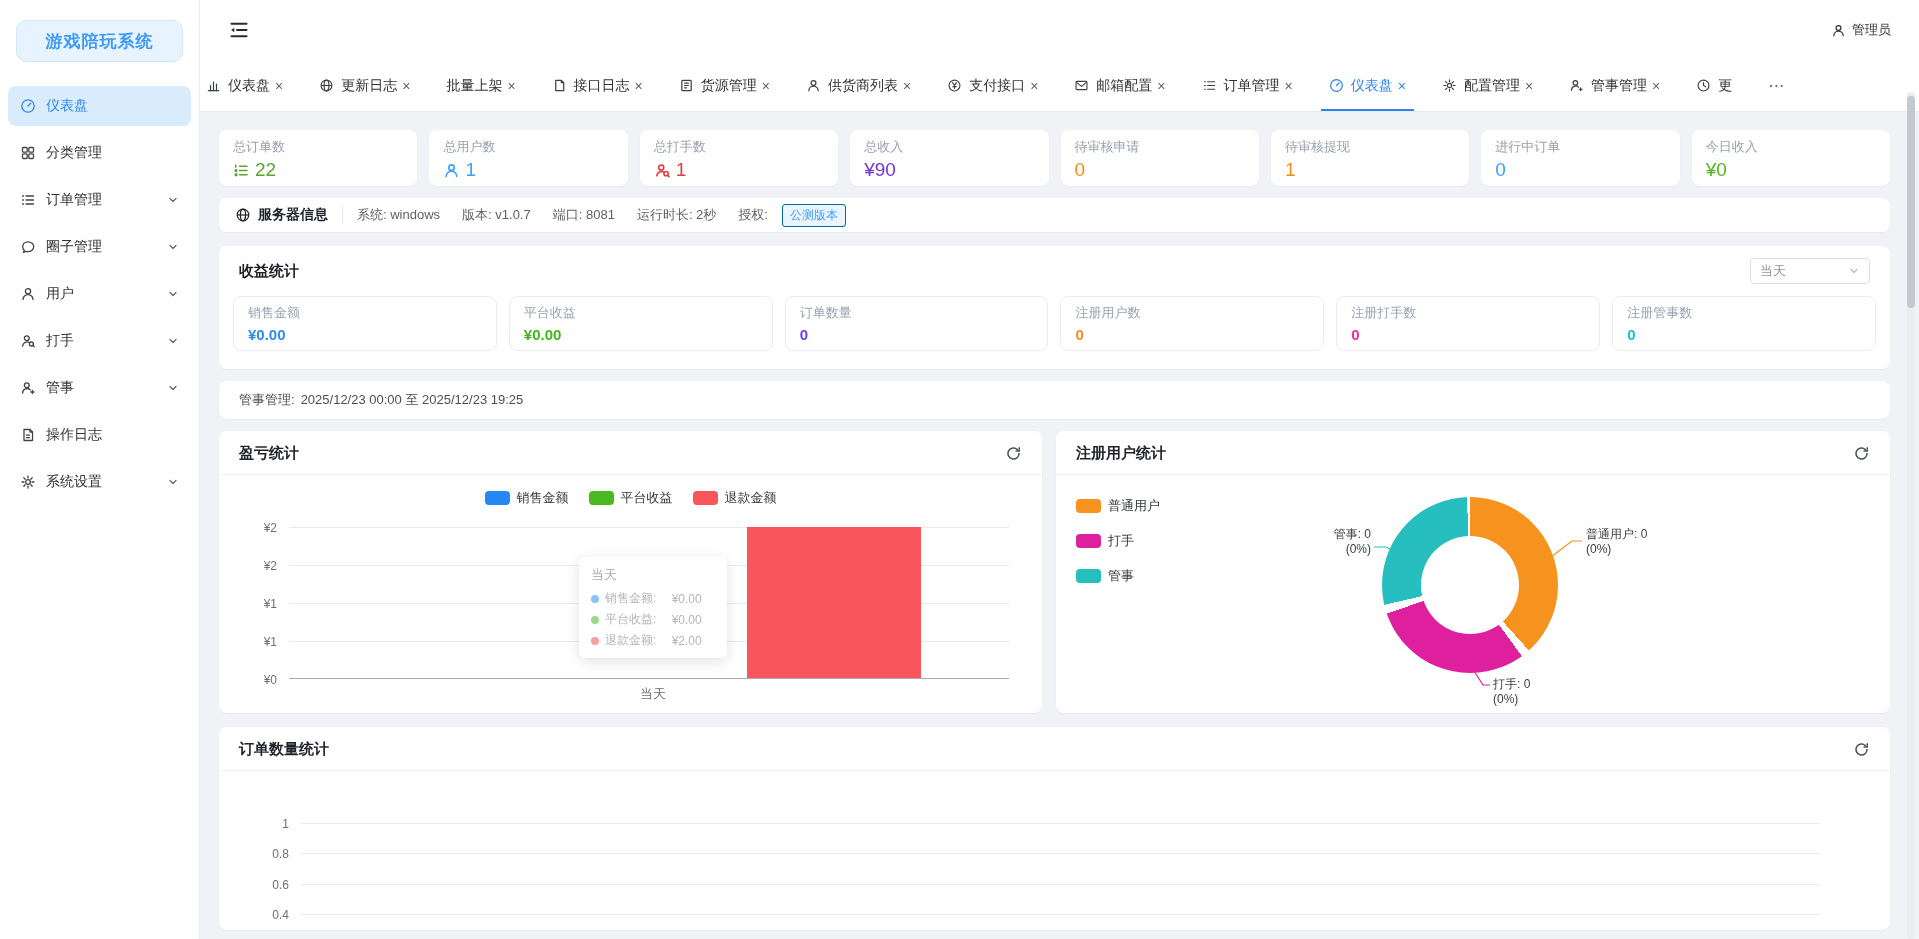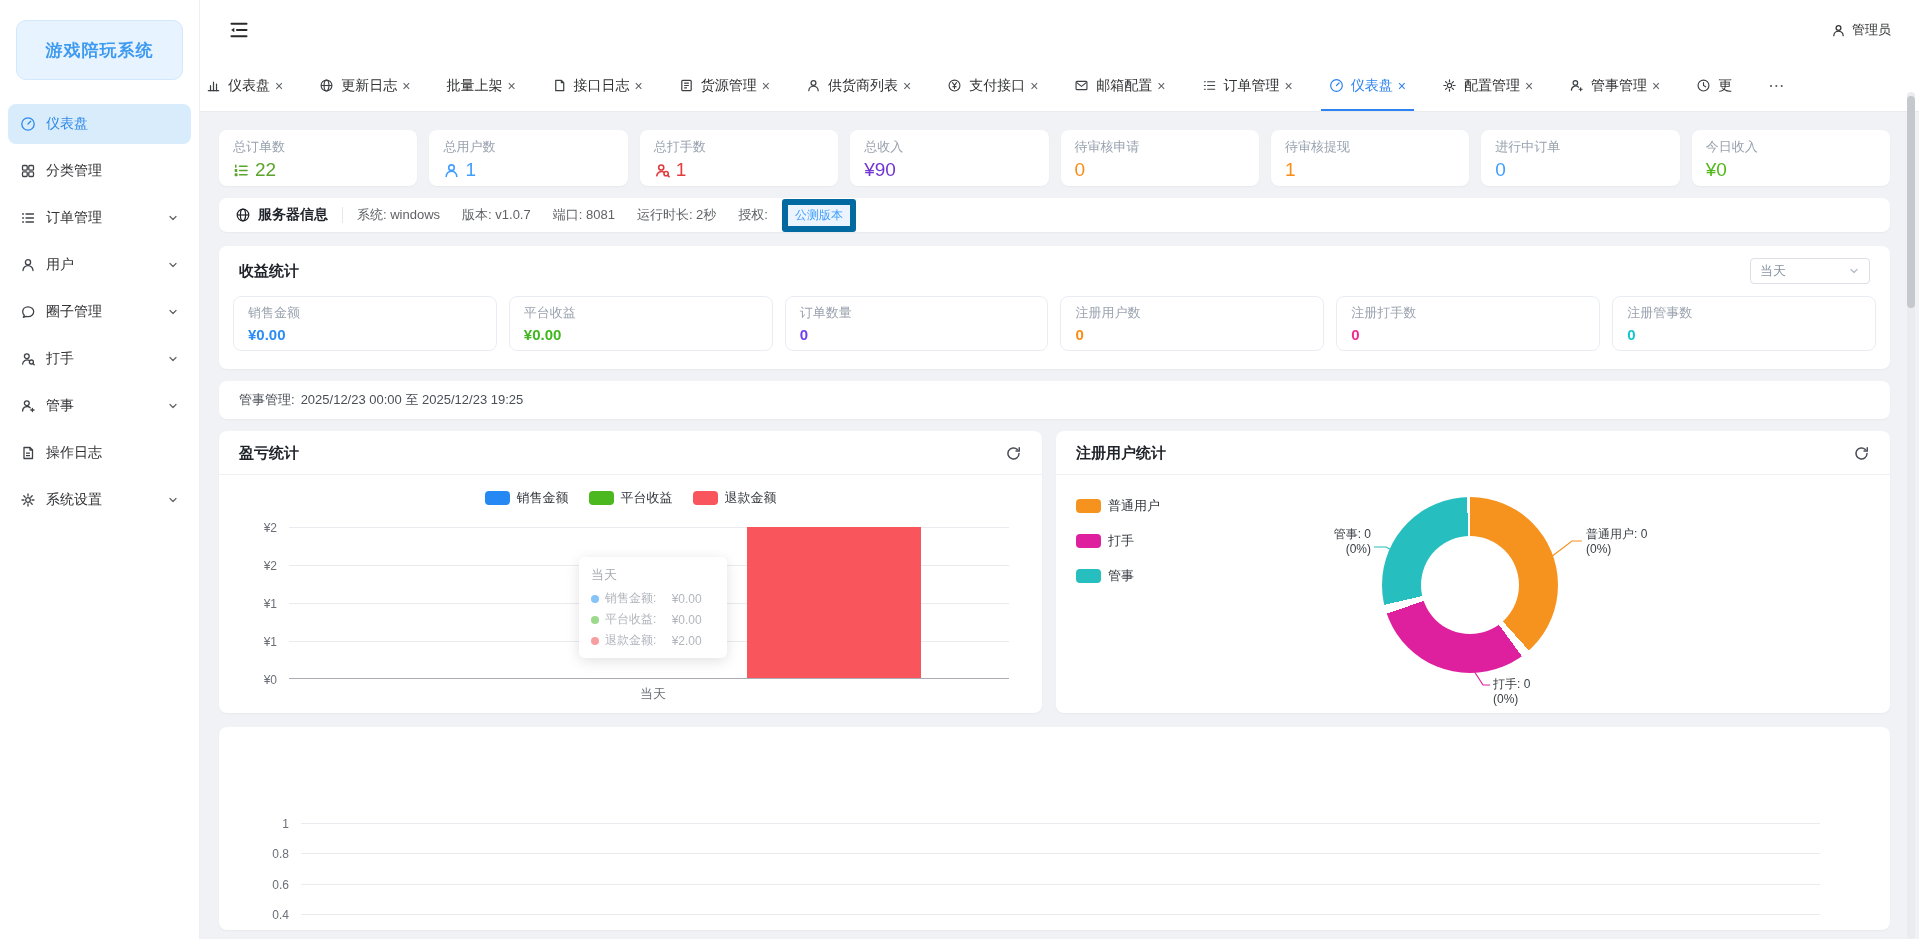--- a/index.html
+++ b/index.html
@@ -2,21 +2,21 @@
 <html><head>
 <meta charset="utf-8">
 <style>
   * { margin:0; padding:0; box-sizing:border-box; }
   html,body { width:1919px; height:939px; overflow:hidden; background:#f0f2f5;
     font-family:"Liberation Sans","DejaVu Sans",sans-serif; color:#303133; }
   .app { display:flex; width:1919px; height:939px; }
 
   
   .sidebar { width:200px; background:#fff; border-right:1px solid #eceef1; flex:none; padding:20px 8px 0 8px; }
-  .logo { margin:0 8px 24px 8px; height:60px; background:#e7f3fe; border:1px solid #d2e8fc; border-radius:10px;
+  .logo { margin:0 8px 24px 8px; height:42px; background:#e7f3fe; border:1px solid #d2e8fc; border-radius:10px;
     display:flex; align-items:center; justify-content:center; color:#3d9af0; font-weight:bold; font-size:17px; letter-spacing:1px; }
   .side-item { display:flex; align-items:center; gap:10px; height:40px; margin-bottom:7px; padding:0 12px;
     border-radius:8px; font-size:14px; color:#303133; cursor:pointer; }
   .side-item .icon { width:16px; height:16px; flex:none; color:#3f4348; }
   .side-item .chev { margin-left:auto; width:12px; height:12px; color:#606266; }
   .side-item.active { background:#d9ecfc; color:#2e88e9; }
   .side-item.active .icon { color:#2e88e9; }
 
   
   .main { flex:1; display:flex; flex-direction:column; position:relative; min-width:0; }
@@ -45,21 +45,21 @@
   .stat-card .lbl { font-size:13px; color:#97a1ae; }
   .stat-card .val { display:flex; align-items:center; gap:5px; font-size:19px; font-weight:500; margin-top:3px; }
   .stat-card .val .icon { width:17px; height:17px; }
 
   .server-bar { margin-top:12px; height:34px; background:#fff; border-radius:8px; display:flex; align-items:center;
     padding:0 16px; gap:14px; font-size:13px; color:#606266; box-shadow:0 1px 2px rgba(0,0,0,.04); }
   .server-bar .title { display:flex; align-items:center; gap:7px; font-size:14px; font-weight:bold; color:#1f2329; }
   .server-bar .title .icon { width:16px; height:16px; }
   .server-bar .vdiv { width:1px; height:16px; background:#e4e7ed; }
   .server-item { margin-right:8px;text-align:center; }
-  .badge { font-size:12px; color:#409eff; background:#ecf5ff; border:6px solid #0369a1; border-radius:3px; padding:2px 7px; }
+  .badge { font-size:12px; color:#409eff; background:#ecf5ff; border:1px solid #0369a1; border-radius:3px; padding:2px 7px; }
 
   .revenue { margin-top:14px; padding-bottom:18px; }
   .panel-head { display:flex; align-items:center; justify-content:space-between; padding:12px 20px 10px 20px; }
   .panel-title { font-size:15px; font-weight:bold; color:#1f2329; }
   .select { width:120px; height:26px; border:1px solid #dcdfe6; border-radius:4px; display:flex; align-items:center;
     justify-content:space-between; padding:0 9px; font-size:13px; color:#8a94a3; cursor:pointer; background:#fff; }
   .select .icon { width:12px; height:12px; color:#b8bfc9; }
   .mini-row { display:flex; gap:12px; padding:2px 14px 0 14px; }
   .mini-card { flex:1; border:1px solid #e9edf3; border-radius:8px; padding:7px 14px; }
   .mini-card .lbl { font-size:13px; color:#9aa3b0; }
@@ -157,40 +157,40 @@
         <span>订单管理</span>
         <span class="chev">
             <svg viewBox="0 0 16 16" fill="none" stroke="currentColor" stroke-width="1.6" stroke-linecap="round" stroke-linejoin="round">
               <path d="M4 6l4 4 4-4"></path>
             </svg>
           </span>
       </div>
 
       <div class="side-item">
         <span class="icon">
-            <svg viewBox="0 0 16 16" fill="none" stroke="currentColor" stroke-width="1.3" stroke-linecap="round">
-              <circle cx="8" cy="5.3" r="2.6"></circle>
-              <path d="M3 13.6a5 5 0 0 1 10 0"></path>
-            </svg>
-          </span>
-        <span>用户</span>
+            <svg viewBox="0 0 16 16" fill="none" stroke="currentColor" stroke-width="1.3" stroke-linejoin="round">
+              <path d="M8 2.8c3.2 0 5.7 2.2 5.7 4.9S11.2 12.6 8 12.6c-.7 0-1.4-.1-2-.3l-2.6 1 .9-2.1c-1-.9-1.6-2.1-1.6-3.5 0-2.7 2.1-4.9 5.3-4.9z"></path>
+            </svg>
+          </span>
+        <span>圈子管理</span>
         <span class="chev">
             <svg viewBox="0 0 16 16" fill="none" stroke="currentColor" stroke-width="1.6" stroke-linecap="round" stroke-linejoin="round">
               <path d="M4 6l4 4 4-4"></path>
             </svg>
           </span>
       </div>
 
       <div class="side-item">
         <span class="icon">
-            <svg viewBox="0 0 16 16" fill="none" stroke="currentColor" stroke-width="1.3" stroke-linejoin="round">
-              <path d="M8 2.8c3.2 0 5.7 2.2 5.7 4.9S11.2 12.6 8 12.6c-.7 0-1.4-.1-2-.3l-2.6 1 .9-2.1c-1-.9-1.6-2.1-1.6-3.5 0-2.7 2.1-4.9 5.3-4.9z"></path>
-            </svg>
-          </span>
-        <span>圈子管理</span>
+            <svg viewBox="0 0 16 16" fill="none" stroke="currentColor" stroke-width="1.3" stroke-linecap="round">
+              <circle cx="8" cy="5.3" r="2.6"></circle>
+              <path d="M3 13.6a5 5 0 0 1 10 0"></path>
+            </svg>
+          </span>
+        <span>用户</span>
         <span class="chev">
             <svg viewBox="0 0 16 16" fill="none" stroke="currentColor" stroke-width="1.6" stroke-linecap="round" stroke-linejoin="round">
               <path d="M4 6l4 4 4-4"></path>
             </svg>
           </span>
       </div>
 
       <div class="side-item">
         <span class="icon">
             <svg viewBox="0 0 16 16" fill="none" stroke="currentColor" stroke-width="1.3" stroke-linecap="round">
@@ -629,20 +629,29 @@
             </div>
             <div class="callout" style="left:437px; top:206px;">
               <div>打手: 0</div>
               <div>(0%)</div>
             </div>
           </div>
         </section>
       </div>
 
       <section class="panel chart-orders">
+        <div class="chart-head">
+          <span class="panel-title">订单数量统计</span>
+          <span class="refresh">
+              <svg viewBox="0 0 16 16" fill="none" stroke="currentColor" stroke-width="1.4" stroke-linecap="round">
+                <path d="M13.2 8A5.2 5.2 0 1 1 11.6 4.2"></path>
+                <path d="M13.4 2.6v3h-3"></path>
+              </svg>
+            </span>
+        </div>
         <div class="oplot">
           <span class="yl" style="top:0">1</span>
           <span class="yl" style="top:30px">0.8</span>
           <span class="yl" style="top:61px">0.6</span>
           <span class="yl" style="top:91px">0.4</span>
 
           <div class="gl" style="top:0"></div>
           <div class="gl" style="top:30px"></div>
           <div class="gl" style="top:61px"></div>
           <div class="gl" style="top:91px"></div>

